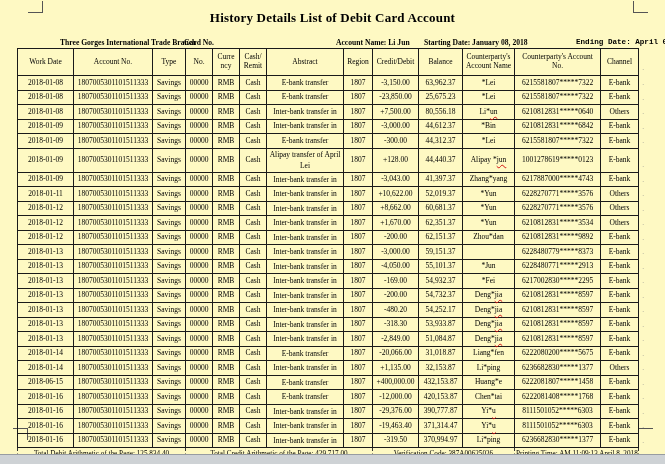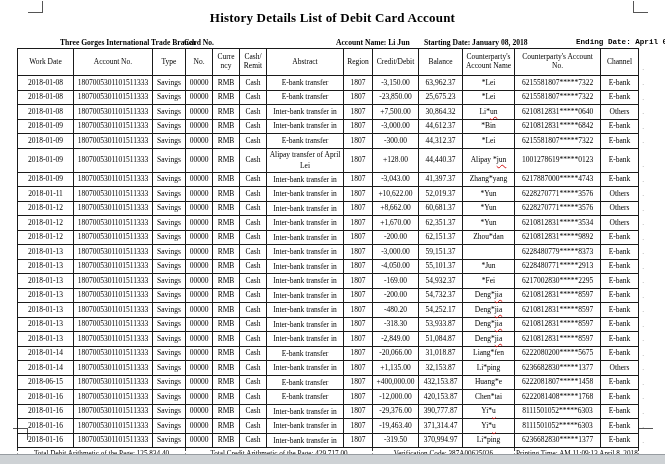--- a/index.html
+++ b/index.html
@@ -1,16 +1,16 @@
 <!DOCTYPE html>
 <html><head>
 <meta charset="utf-8">
 <style>
   html,body{margin:0;padding:0;background:#e8e8e8;}
-  .page{position:relative;width:665px;height:464px;background:#ffffff;overflow:hidden;
+  .page{position:relative;width:665px;height:464px;background:#fef9c3;overflow:hidden;
         font-family:"Liberation Serif","DejaVu Serif",serif;color:#000;}
   .doc-title{position:absolute;top:10px;left:0;width:665px;text-align:center;
              font-size:13px;font-weight:bold;letter-spacing:.2px;}
   .info-bar{position:absolute;top:38px;left:0;width:665px;height:10px;font-size:7.6px;font-weight:bold;}
   .info-item{position:absolute;white-space:nowrap;}
   #info-branch{left:28px;margin-left:32px;}
   #info-card{left:184px;}
   #info-account{left:336px;}
   #info-start{left:424px;}
   #info-end{left:576px;font-family:Liberation Mono, monospace;}
@@ -120,21 +120,21 @@
         <tr>
           <td>2018-01-08</td>
           <td>1807005301101511333</td>
           <td>Savings</td>
           <td>00000</td>
           <td>RMB</td>
           <td>Cash</td>
           <td class="wrap">Inter-bank transfer in</td>
           <td>1807</td>
           <td>+7,500.00</td>
-          <td>30,864.32</td>
+          <td>80,556.18</td>
           <td><span>Li*</span><span class="red-squiggle">un</span></td>
           <td>6210812831*****0640</td>
           <td>Others</td>
         </tr>
         <tr>
           <td>2018-01-09</td>
           <td>1807005301101511333</td>
           <td>Savings</td>
           <td>00000</td>
           <td>RMB</td>

